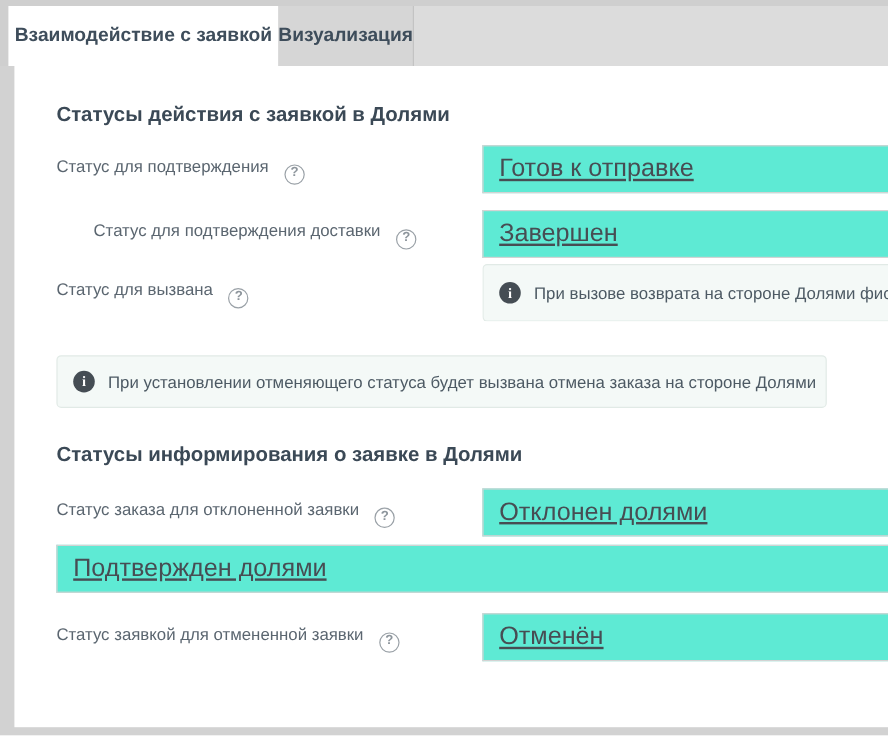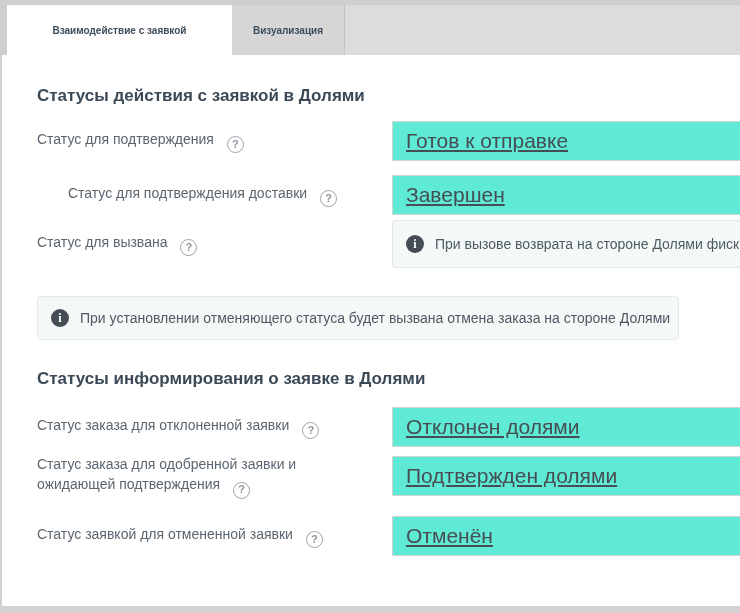--- a/index.html
+++ b/index.html
@@ -17,30 +17,30 @@
   }
   
   .tabs {
     height: 55px; flex: none;
     display: flex; align-items: stretch;
     background: #cfcfcf;
     padding: 5px 0 0 7px;
   }
   .tab {
     display: flex; align-items: center; justify-content: center;
-    font-size: 10px; font-weight: 600; color: #3e4d5b;
+    font-size: 16px; font-weight: 600; color: #3e4d5b;
     cursor: default; white-space: nowrap;
   }
   .tab.active { background: #ffffff; width: 225px; }
   .tab.inactive { background: #d6d6d6; width: 113px; border-right: 1px solid #c3c3c3; }
   .tab-filler { flex: 1; background: #dcdcdc; }
   
   .content {
     flex: none; height: 551px;
-    margin-left: 2px;
+    margin-left: 12px;
     background: #ffffff;
     padding: 31px 0 0 35px;
     overflow: hidden;
   }
   h2.section-title {
     margin: 0 0 15px 0;
     font-size: 17px; font-weight: 700; color: #3b4956;
   }
   h2.section-title.second { margin-top: 29px; margin-bottom: 18px; }
   
@@ -158,23 +158,20 @@
     <div class="row mb7">
       <div class="lbl">
         <span>Статус заказа для отклоненной заявки</span><span class="help">?</span>
       </div>
       <div class="field">
         <div class="select">Отклонен долями</div>
       </div>
     </div>
 
     <div class="row mb17">
-      <div class="lbl">
-        <span>Статус заказа для одобренной заявки и ожидающей подтверждения</span><span class="help">?</span>
-      </div>
       <div class="field">
         <div class="select">Подтвержден долями</div>
       </div>
     </div>
 
     <div class="row">
       <div class="lbl">
         <span>Статус заявкой для отмененной заявки</span><span class="help">?</span>
       </div>
       <div class="field">

